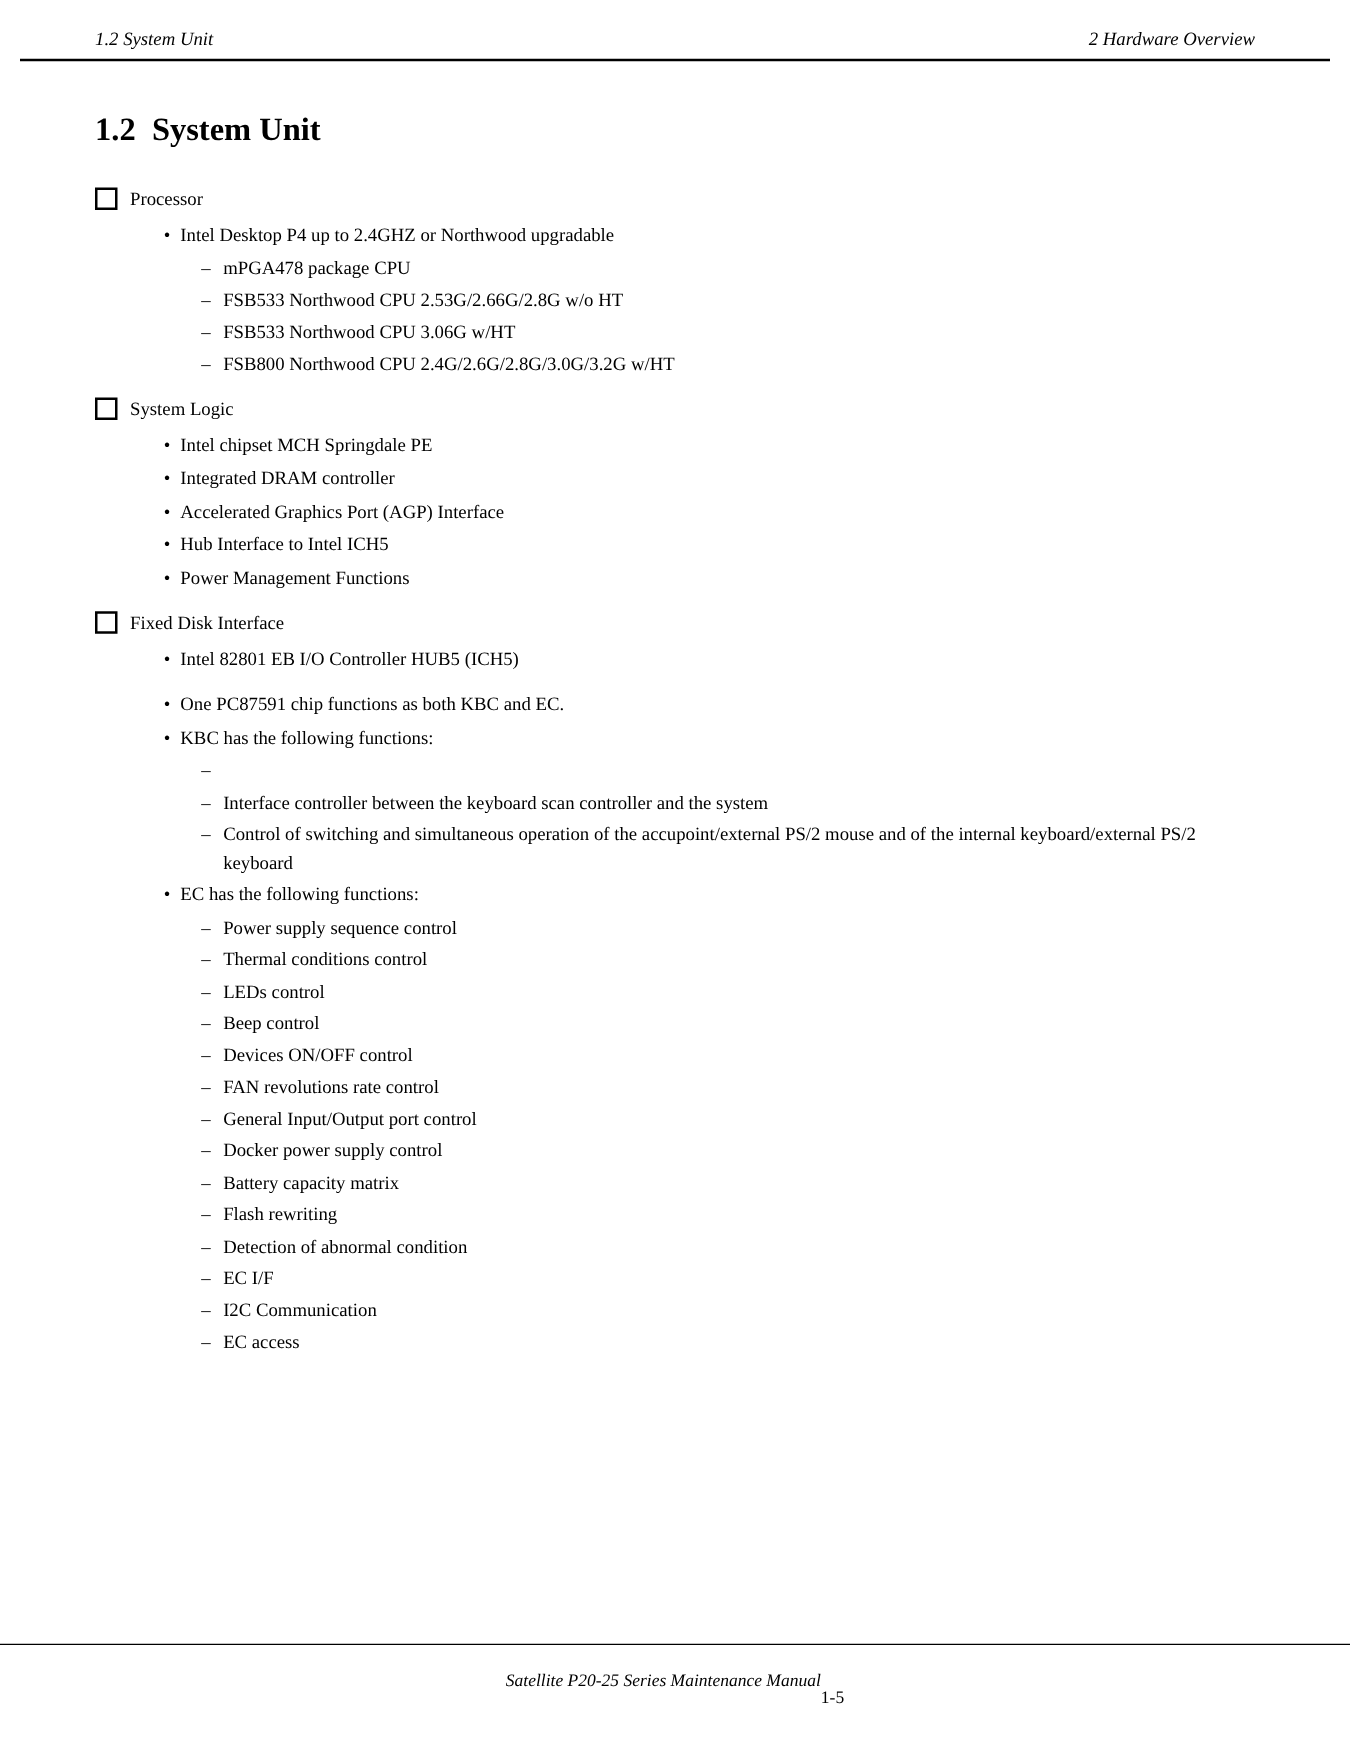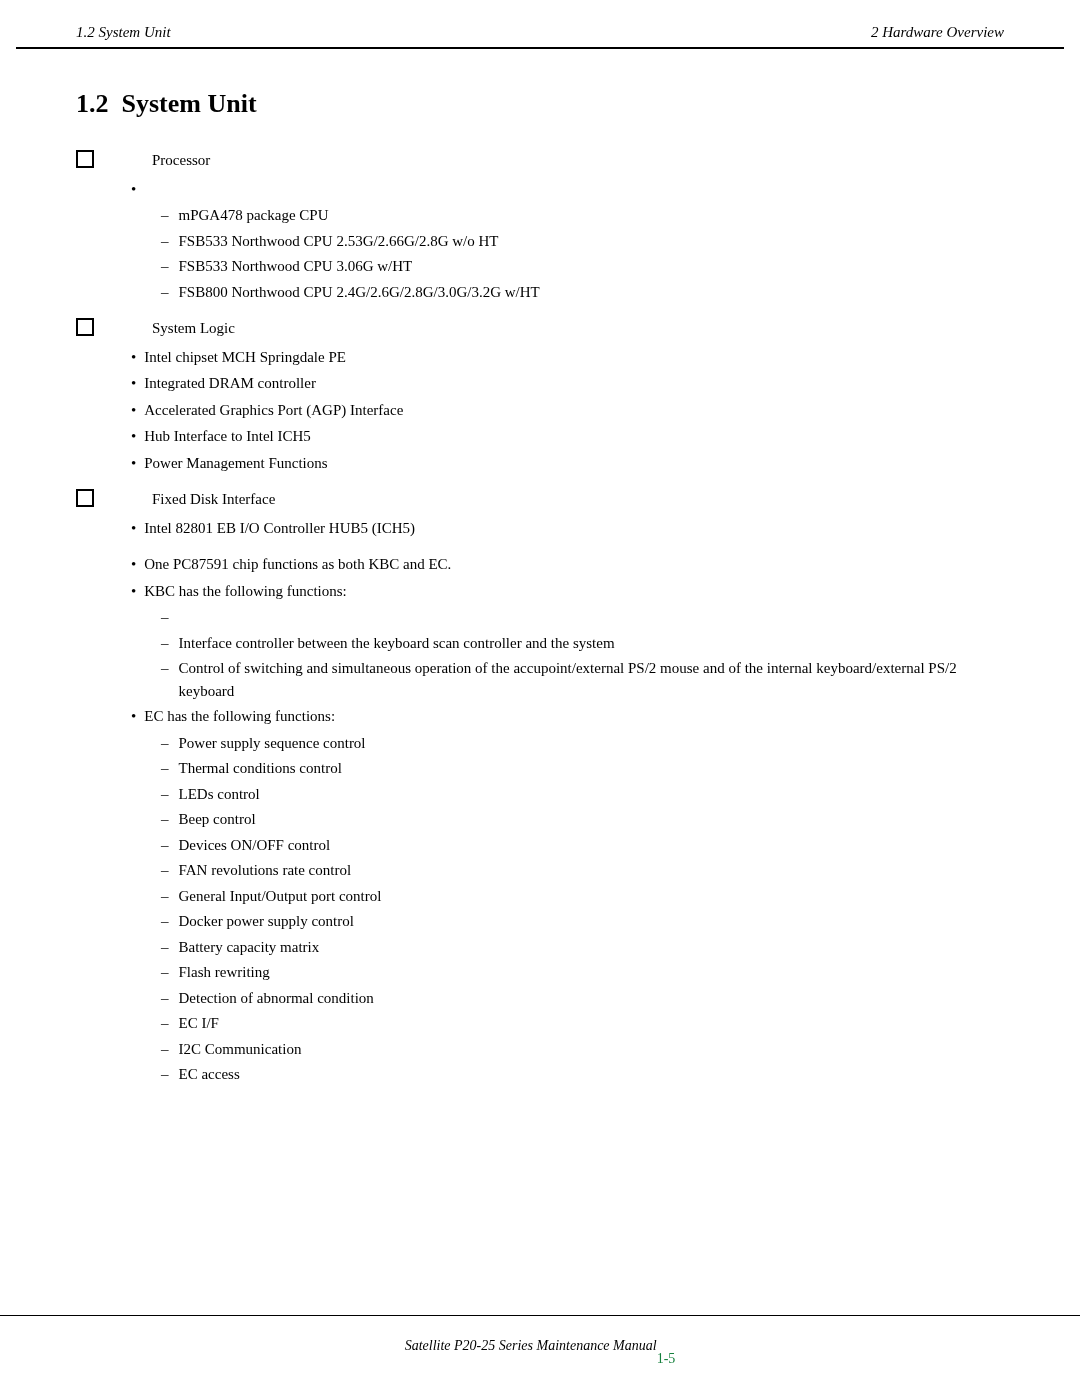--- a/index.html
+++ b/index.html
@@ -81,21 +81,20 @@
       margin-right: 10px;
       margin-top: 1px;
       flex-shrink: 0;
     }
 
     .checkbox-label {
       font-size: 15px;
       font-weight: normal;
       color: #000;
       line-height: 1.5;
-      margin-left: 48px;
     }
 
     .sub-list {
       margin-left: 55px;
       margin-top: 4px;
     }
 
     .sub-list-item {
       display: flex;
       align-items: flex-start;
@@ -143,21 +142,21 @@
     }
 
     .footer-left {
       font-style: italic;
       font-size: 14px;
       color: #000;
     }
 
     .footer-right {
       font-size: 14px;
-      color: #15803d;
+      color: #000000;
       margin-top: 27px;
     }
   </style>
 </head>
 <body>
 
 <div class="page">
 
   <div class="header-bar">
     <span class="header-left">1.2 System Unit</span>
@@ -173,20 +172,21 @@
 
     <div id="components-container">
         <div class="bullet-section">
           <div class="checkbox-item">
             <span class="checkbox-icon"></span>
             <span class="checkbox-label">Processor</span>
           </div>
           <div class="sub-list">
             <div class="sub-list-item">
               <span class="bullet-dot">•</span>
+              <span>Intel Desktop P4 up to 2.4GHZ or Northwood upgradable</span>
             </div>
             <div class="dash-list">
               <div class="dash-item">
                 <span class="dash">–</span>
                 <span>mPGA478 package CPU</span>
               </div>
               <div class="dash-item">
                 <span class="dash">–</span>
                 <span>FSB533 Northwood CPU 2.53G/2.66G/2.8G w/o HT</span>
               </div>

